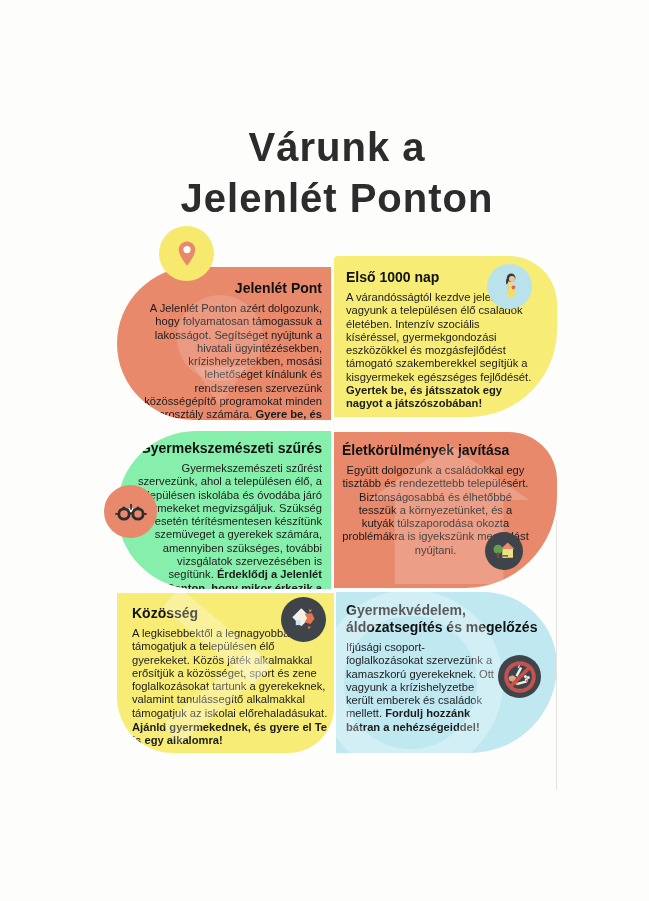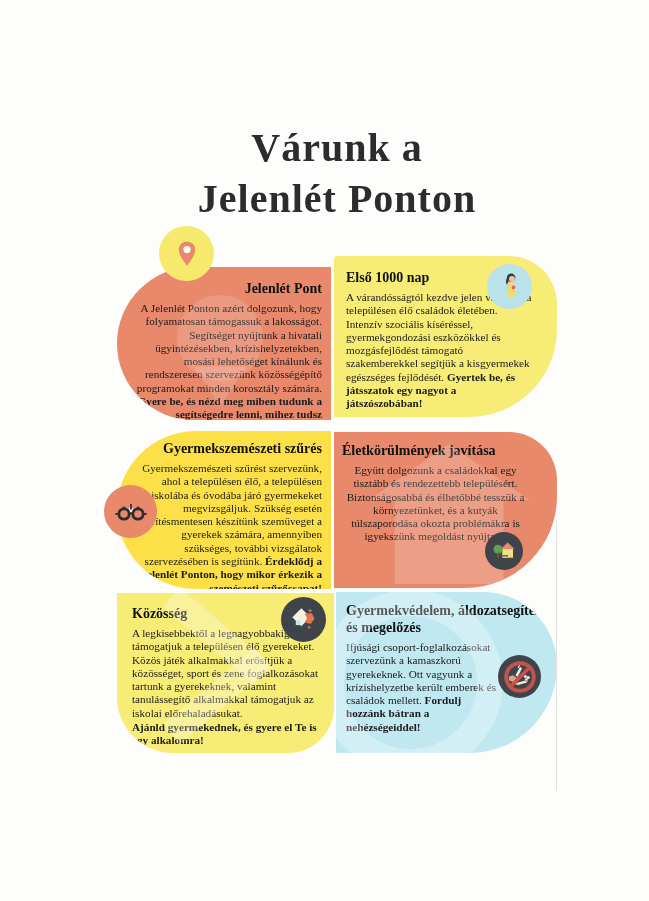--- a/index.html
+++ b/index.html
@@ -1,34 +1,34 @@
 <!DOCTYPE html>
 <html><head>
 <meta charset="utf-8">
 <style>
   html,body{margin:0;padding:0;background:#ffffff;}
   .page{
     position:relative;width:649px;height:901px;background:#fdfdfc;
-    font-family:Liberation Serif, serif;overflow:hidden;
+    font-family:Liberation Sans, sans-serif;overflow:hidden;
   }
   .title{
     position:absolute;top:122px;left:107px;width:460px;text-align:center;
     font-size:40px;line-height:51px;font-weight:bold;color:#2c2c2c;letter-spacing:1px;
   }
   .blob{position:absolute;box-sizing:border-box;overflow:hidden;color:#1b1b1b;}
   .blob .heading{font-weight:bold;font-size:14px;line-height:17px;margin:0 0 5px 0;color:#111;}
   .blob .body{font-size:11.2px;line-height:13.3px;margin:0;}
   .blob .body strong{font-weight:bold;}
   
   .s1{left:117px;top:267px;width:214px;height:153px;border-radius:80px 0 0 80px;
       background:#e8896c;text-align:right;padding:13px 9px 12px 17px;}
   .s2{left:334px;top:256px;width:223px;height:161px;border-radius:4px 48px 88px 0;
       background:#f7ec75;text-align:left;padding:13px 24px 0 12px;}
   .s3{left:117px;top:431px;width:214px;height:158px;border-radius:80px 0 0 80px;
-      background:#fde047;text-align:right;padding:9px 9px 0 16px;}
+      background:#86efac;text-align:right;padding:9px 9px 0 16px;}
   .s4{left:334px;top:432px;width:223px;height:156px;border-radius:0 48px 92px 0;
       background:#e8896c;text-align:center;padding:10px 28px 0 8px;}
   .s5{left:117px;top:593px;width:217px;height:160px;border-radius:0 0 46px 56px;
       background:#f7ec75;text-align:left;padding:12px 0 0 15px;}
   .s6{left:336px;top:592px;width:221px;height:161px;border-radius:0 78px 92px 0;
       background:#bfe8f1;text-align:left;padding:10px 8px 0 10px;}
   .s6 .heading{width:195px;}
   .s6 .body{width:152px;}
   .s5 .cta-block{display:block;margin-top:1px;}
   

